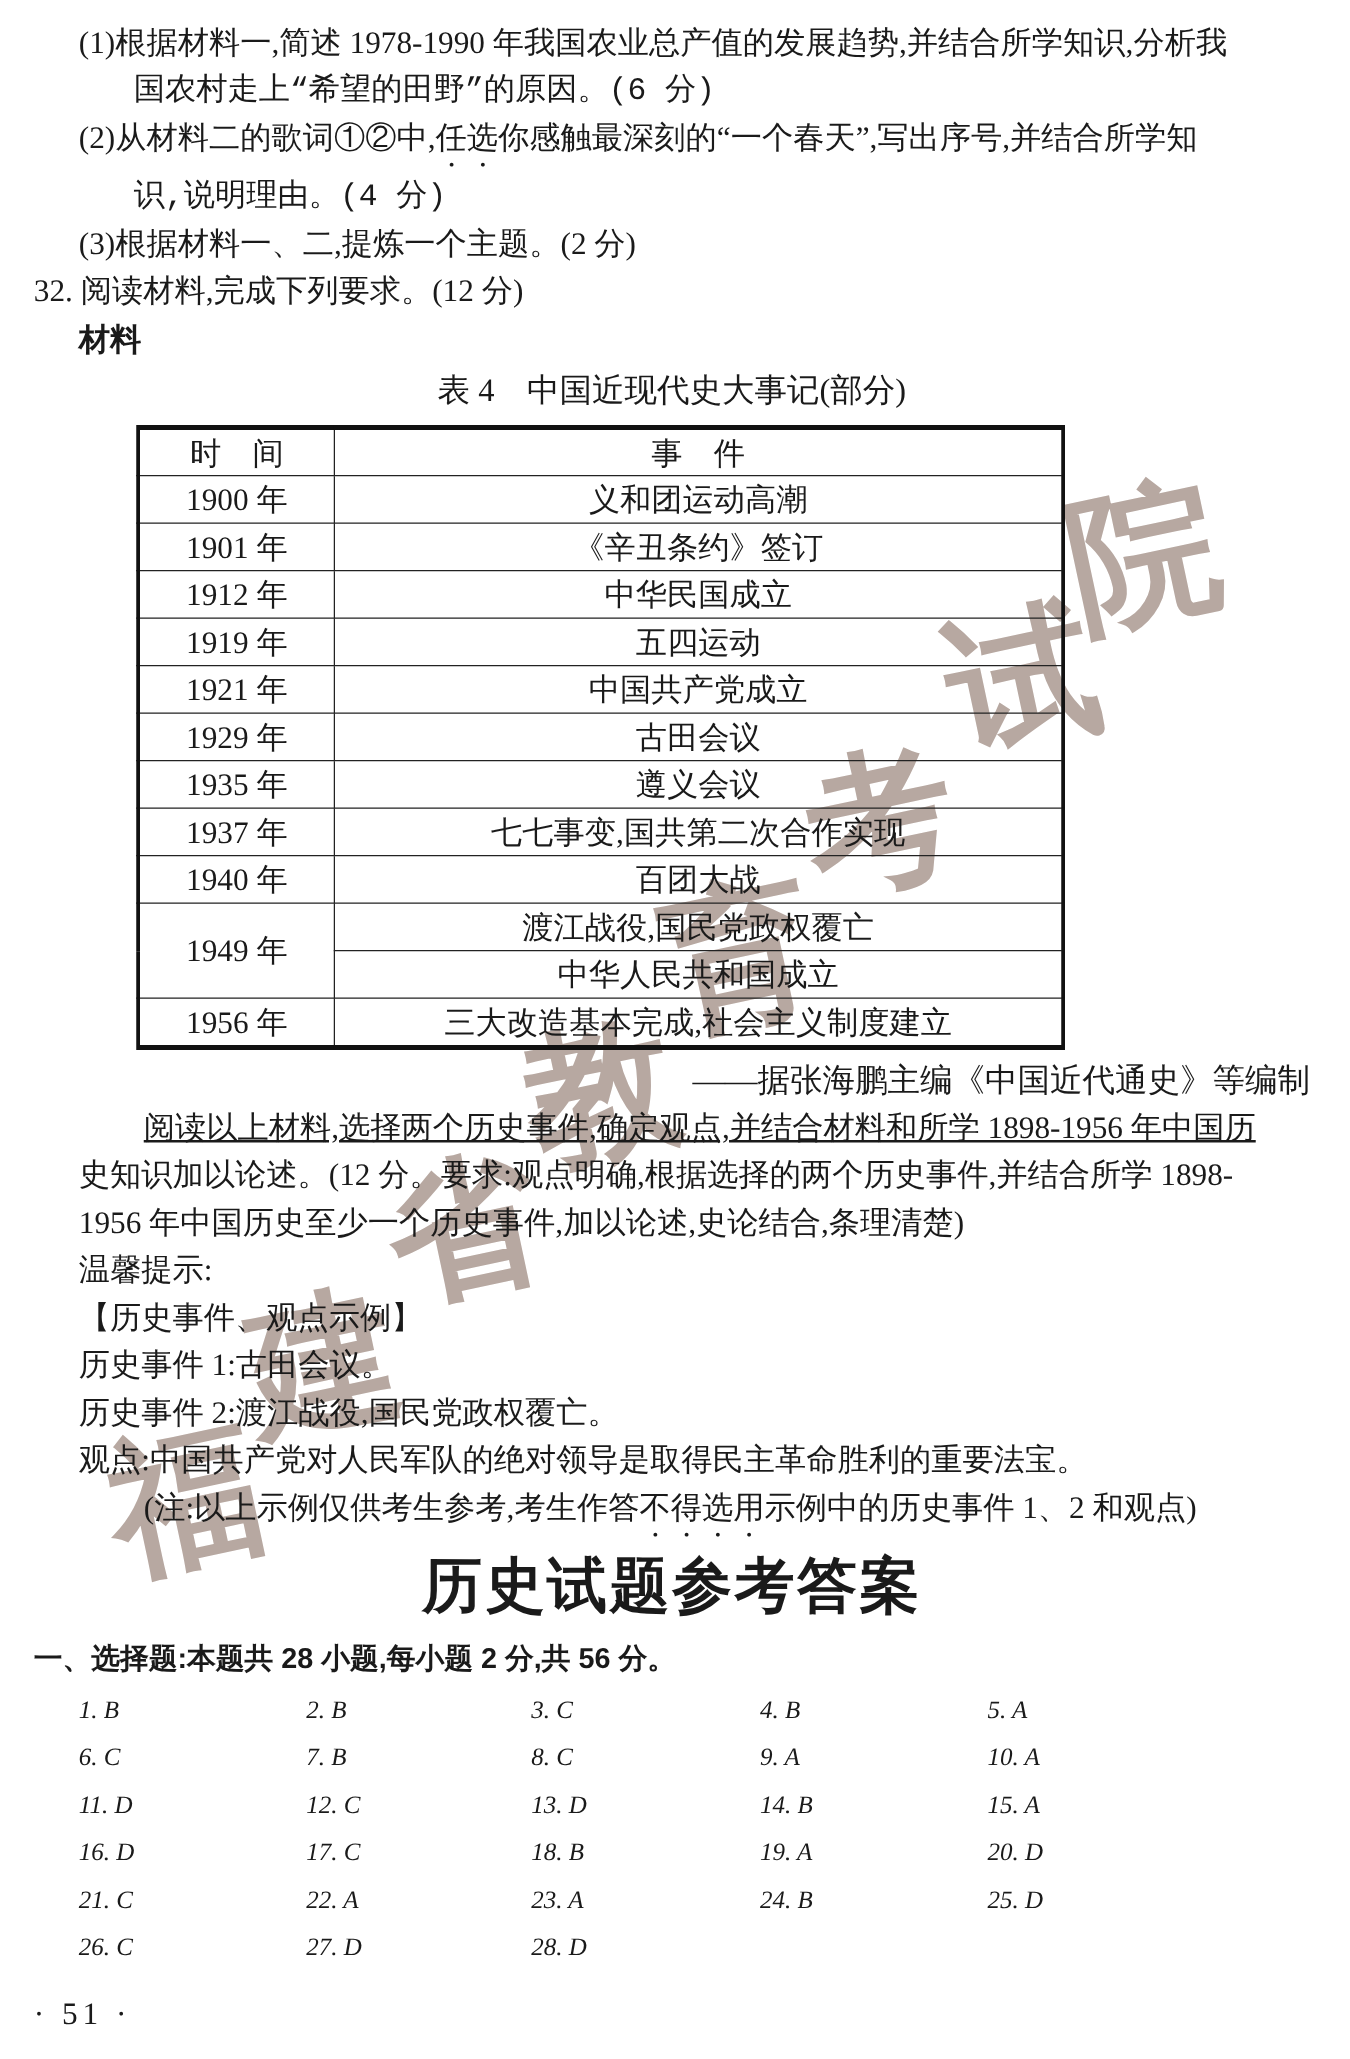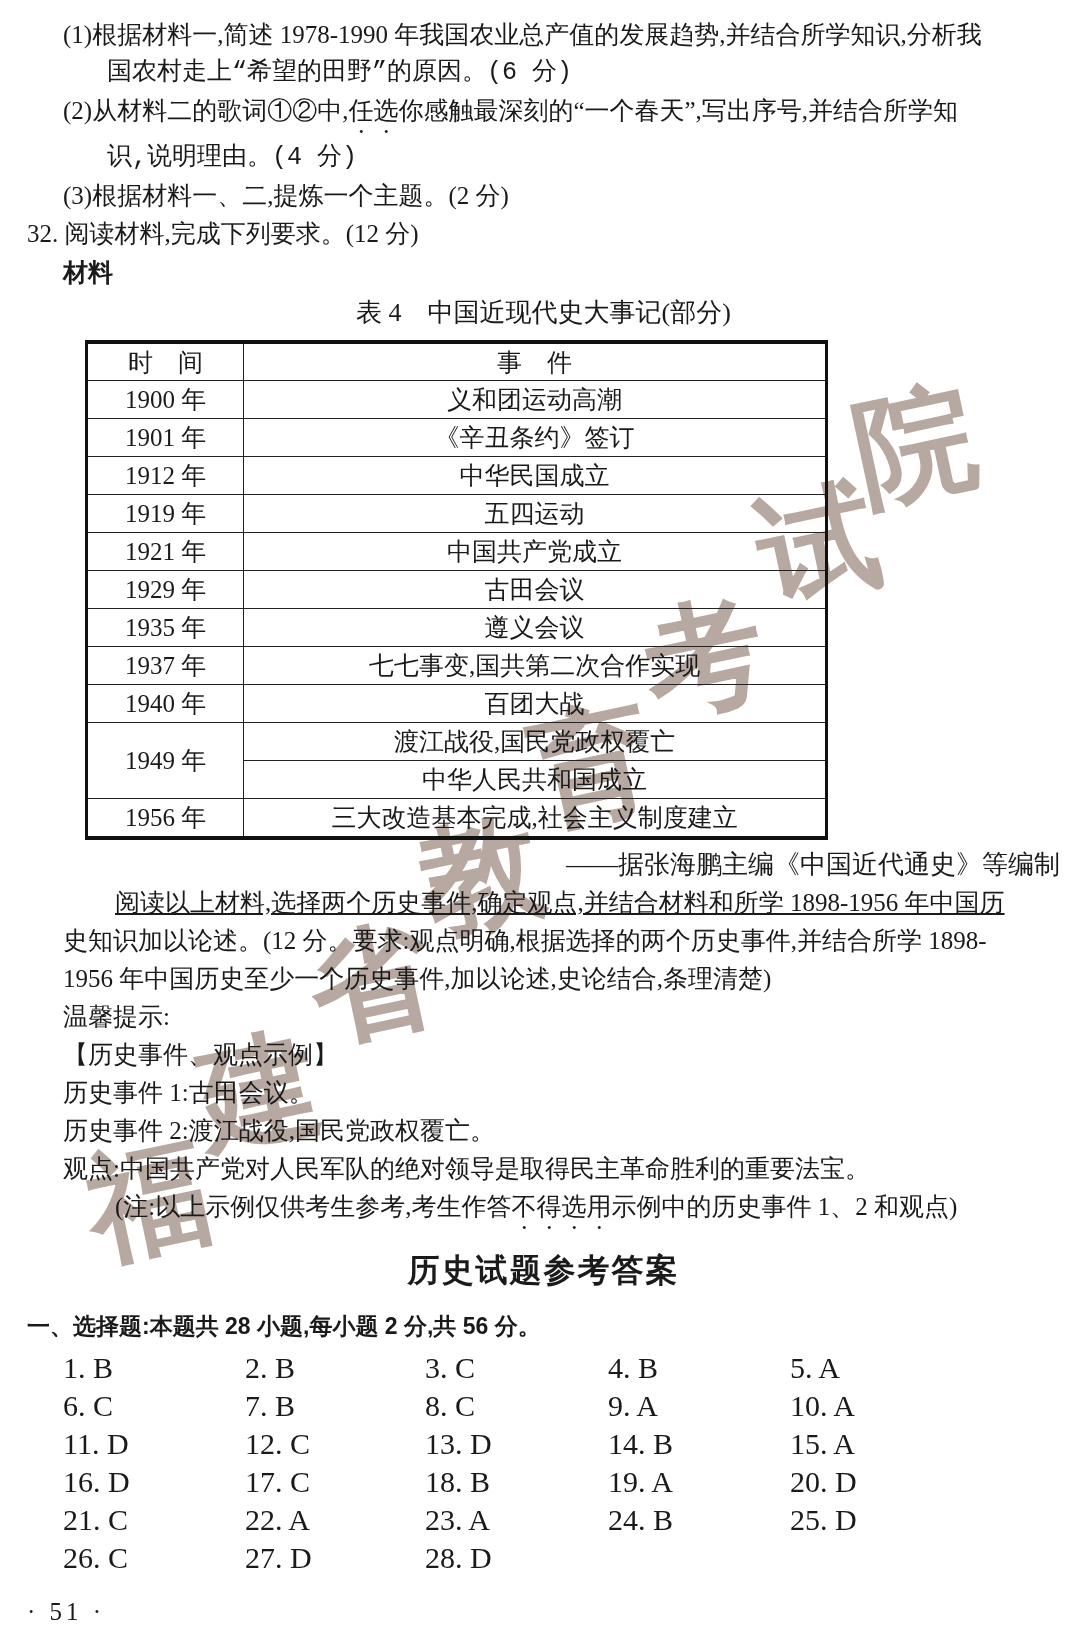--- a/index.html
+++ b/index.html
@@ -5,50 +5,50 @@
   html,body{margin:0;padding:0;background:#e8e8e8;}
   .page{
     position:relative;width:1080px;height:1647px;margin:0 auto;background:#ffffff;
     font-family:"Liberation Serif","DejaVu Serif",serif;color:#1a1a1a;overflow:hidden;
   }
   .watermark-layer{position:absolute;left:0;top:0;width:100%;height:100%;z-index:0;pointer-events:none;}
   .wm-char{
     position:absolute;font-size:120px;line-height:1;font-weight:bold;color:#b7a8a1;
     transform:rotate(-12deg);font-family:"DejaVu Serif","Liberation Serif",serif;
   }
-  .content{position:relative;z-index:1;padding:16px 20px 0 27px;}
+  .content{position:relative;z-index:1;padding:16px 32px 0 27px;}
   .line{font-size:25px;line-height:38px;white-space:nowrap;}
   .l0{margin-left:0;}
   .l1{margin-left:36px;}
   .l2{margin-left:80px;font-family:Liberation Mono, monospace;}
   .lp{margin-left:88px;text-decoration:underline;}
   .lnote{margin-left:88px;}
   .bold-sans{font-family:"Liberation Sans","DejaVu Sans",sans-serif;font-weight:bold;}
   .emph{
     text-emphasis:filled dot;text-emphasis-position:under right;
     -webkit-text-emphasis:filled dot;-webkit-text-emphasis-position:under right;
   }
   .table-title{font-size:26px;line-height:40px;text-align:center;margin-top:2px;}
   .events-table{
-    border-collapse:collapse;table-layout:fixed;width:743px;margin:7px 0 0 58px;
+    border-collapse:collapse;table-layout:fixed;width:743px;margin:7px 0 0 82px;
     border:3px solid #111;border-top:4px solid #111;border-bottom:4px solid #111;
   }
   .events-table th,.events-table td{
     border:1px solid #222;text-align:center;vertical-align:middle;
     font-size:25px;font-weight:normal;padding:0;height:37px;
   }
   .events-table th{height:36px;}
   .source-line{font-size:26px;line-height:38px;text-align:right;margin-top:6px;white-space:nowrap;}
   .big-title{
     font-family:"Liberation Sans","DejaVu Sans",sans-serif;font-weight:bold;
-    font-size:32px;line-height:50px;text-align:center;margin:10px 0 0 0;letter-spacing:2px;
+    font-size:48px;line-height:50px;text-align:center;margin:10px 0 0 0;letter-spacing:2px;
   }
   .instruction{font-size:23px;line-height:38px;margin-top:12px;white-space:nowrap;}
   .answers-grid{display:grid;grid-template-columns:182px 180px 183px 182px 1fr;margin:4px 0 0 36px;}
-  .answer-item{font-size:30px;line-height:38px;}
+  .answer-item{font-size:20px;line-height:38px;font-style:italic;}
   .page-number{font-size:25px;line-height:38px;margin-top:16px;letter-spacing:4px;}
 </style>
 </head>
 <body>
 
 <div class="page">
   <div class="watermark-layer" id="wm">
       <span class="wm-char" style="left: 88px; top: 1140px; color: rgb(183, 168, 161);">福</span>
       <span class="wm-char" style="left: 199px; top: 1031px; color: rgb(183, 168, 161);">建</span>
       <span class="wm-char" style="left: 310px; top: 923px; color: rgb(183, 168, 161);">省</span>

